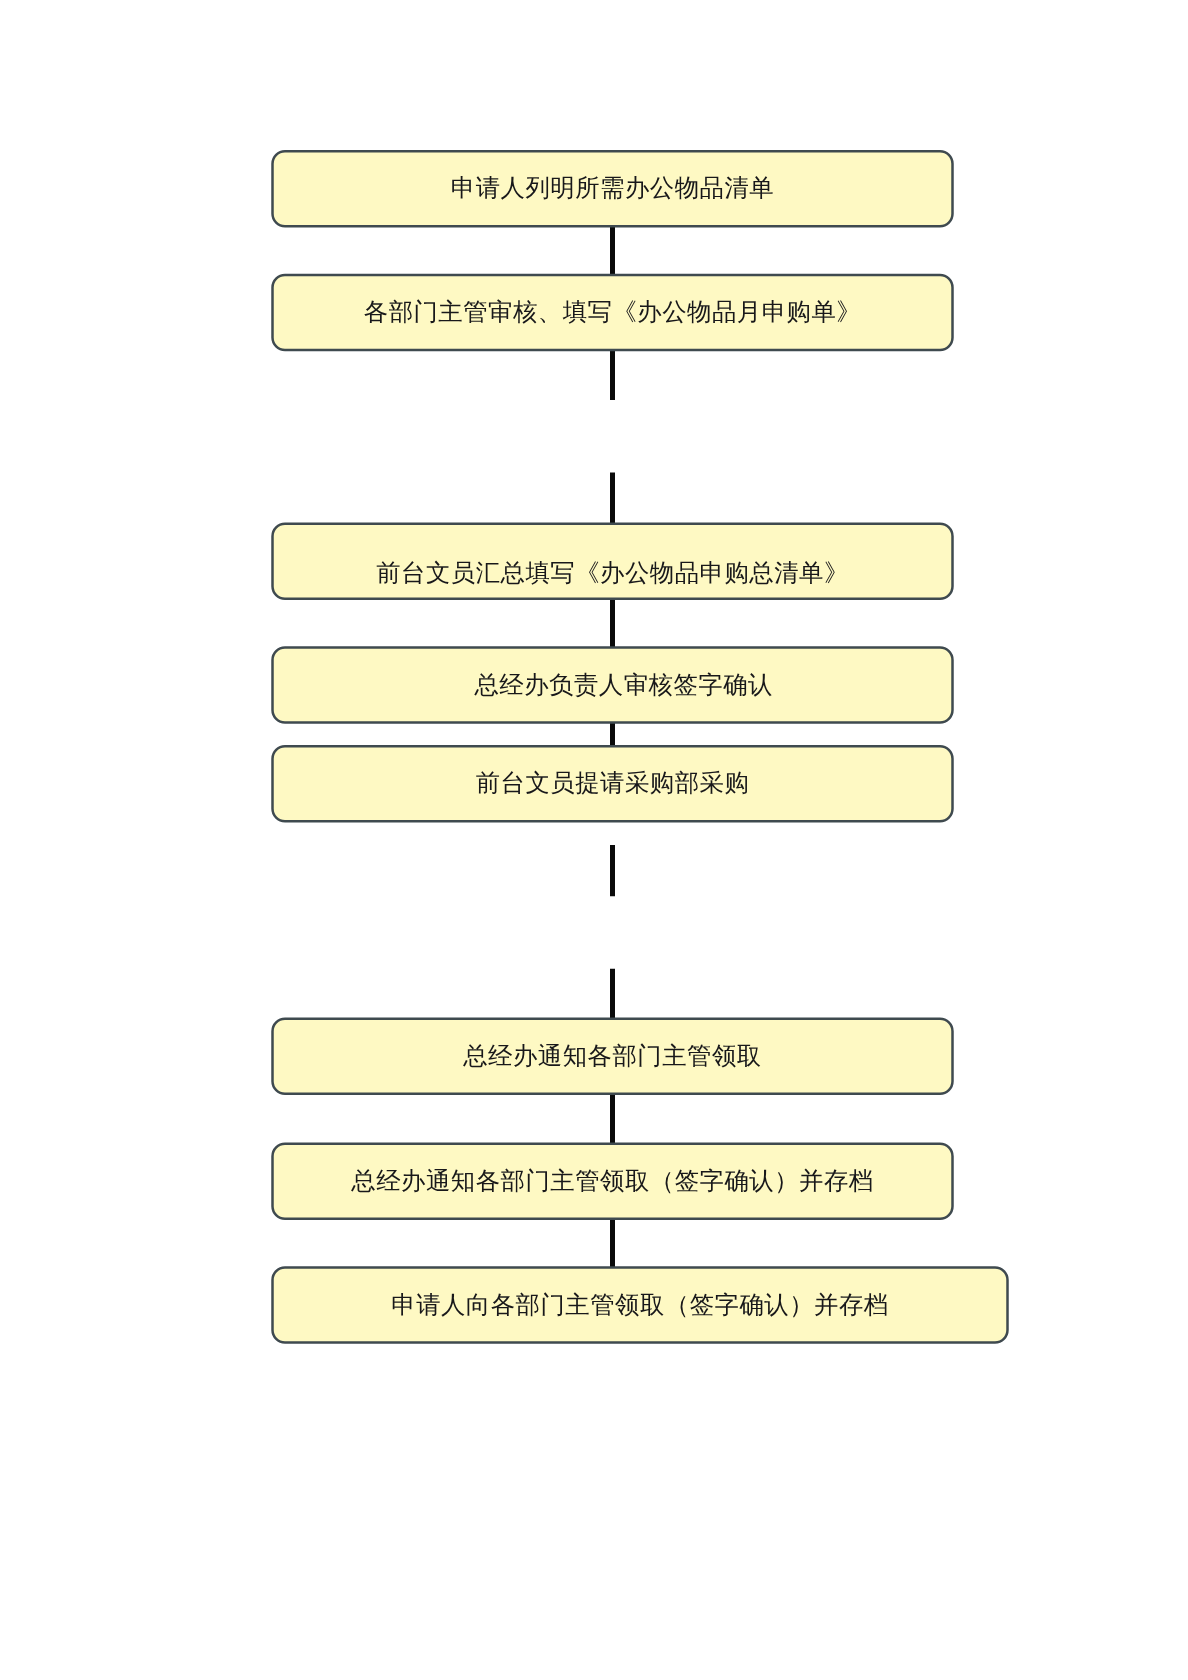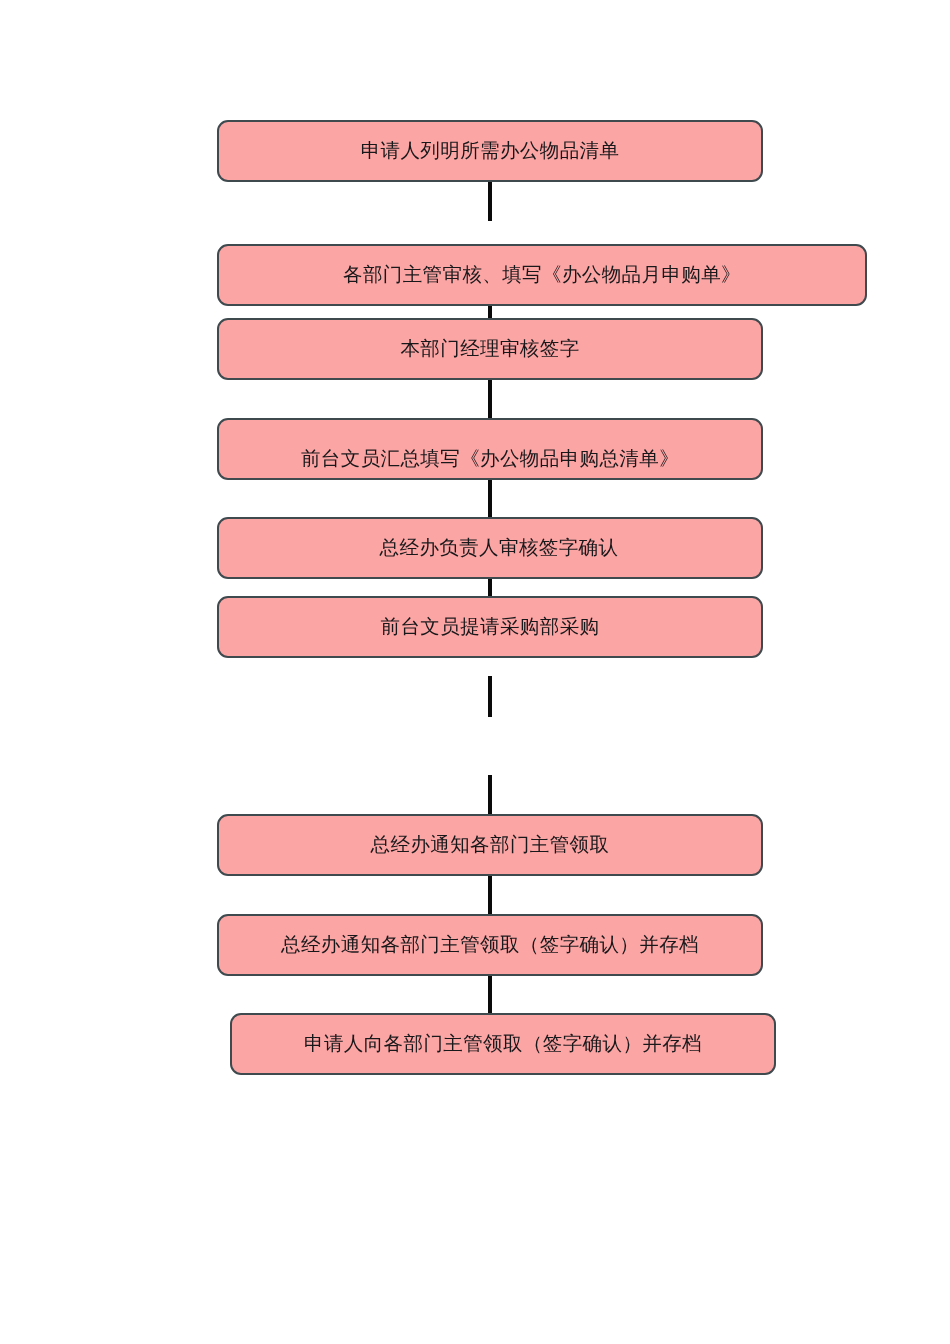--- a/index.html
+++ b/index.html
@@ -26,21 +26,21 @@
   
   .connector {
     position: absolute;
     background: #0a0a0a;
     z-index: 1;
   }
 
   .node {
     position: absolute;
     box-sizing: border-box;
-    background: #fca5a5;
+    background: #fef9c3;
     border: 2px solid #3f4a4f;
     border-radius: 11px;
     z-index: 2;
     display: flex;
     align-items: flex-start;
     justify-content: center;
   }
 
   .node-label {
     display: block;
@@ -64,37 +64,34 @@
     <div class="connector" style="left: 488px; top: 378px; width: 4px; height: 42px;"></div>
     <div class="connector" style="left: 488px; top: 478px; width: 4px; height: 41px;"></div>
     <div class="connector" style="left: 488px; top: 577px; width: 4px; height: 41px;"></div>
     <div class="connector" style="left: 488px; top: 676px; width: 4px; height: 41px;"></div>
     <div class="connector" style="left: 488px; top: 775px; width: 4px; height: 41px;"></div>
     <div class="connector" style="left: 488px; top: 874px; width: 4px; height: 42px;"></div>
     <div class="connector" style="left: 488px; top: 974px; width: 4px; height: 41px;"></div>
     <div class="node" style="left: 217px; top: 120px; width: 546px; height: 62px;">
       <span class="node-label">申请人列明所需办公物品清单</span>
     </div>
-    <div class="node" style="left: 217px; top: 219px; width: 650px; height: 62px; margin-top: 25px;">
+    <div class="node" style="left: 217px; top: 219px; width: 546px; height: 62px;">
       <span class="node-label">各部门主管审核、填写《办公物品月申购单》</span>
-    </div>
-    <div class="node" style="left: 217px; top: 318px; width: 546px; height: 62px;">
-      <span class="node-label">本部门经理审核签字</span>
     </div>
     <div class="node" style="left: 217px; top: 418px; width: 546px; height: 62px; align-items: center;">
       <span class="node-label">前台文员汇总填写《办公物品申购总清单》</span>
     </div>
     <div class="node" style="left: 217px; top: 517px; width: 546px; height: 62px; padding-left: 18px;">
       <span class="node-label">总经办负责人审核签字确认</span>
     </div>
     <div class="node" style="left: 217px; top: 596px; width: 546px; height: 62px;">
       <span class="node-label">前台文员提请采购部采购</span>
     </div>
     <div class="node" style="left: 217px; top: 814px; width: 546px; height: 62px;">
       <span class="node-label">总经办通知各部门主管领取</span>
     </div>
     <div class="node" style="left: 217px; top: 914px; width: 546px; height: 62px;">
       <span class="node-label">总经办通知各部门主管领取（签字确认）并存档</span>
     </div>
-    <div class="node" style="left: 230px; top: 1013px; width: 546px; height: 62px; justify-content: flex-end;">
+    <div class="node" style="left: 217px; top: 1013px; width: 590px; height: 62px; justify-content: flex-end;">
       <span class="node-label">申请人向各部门主管领取（签字确认）并存档</span>
     </div>
   </div>
 
 </body></html>

